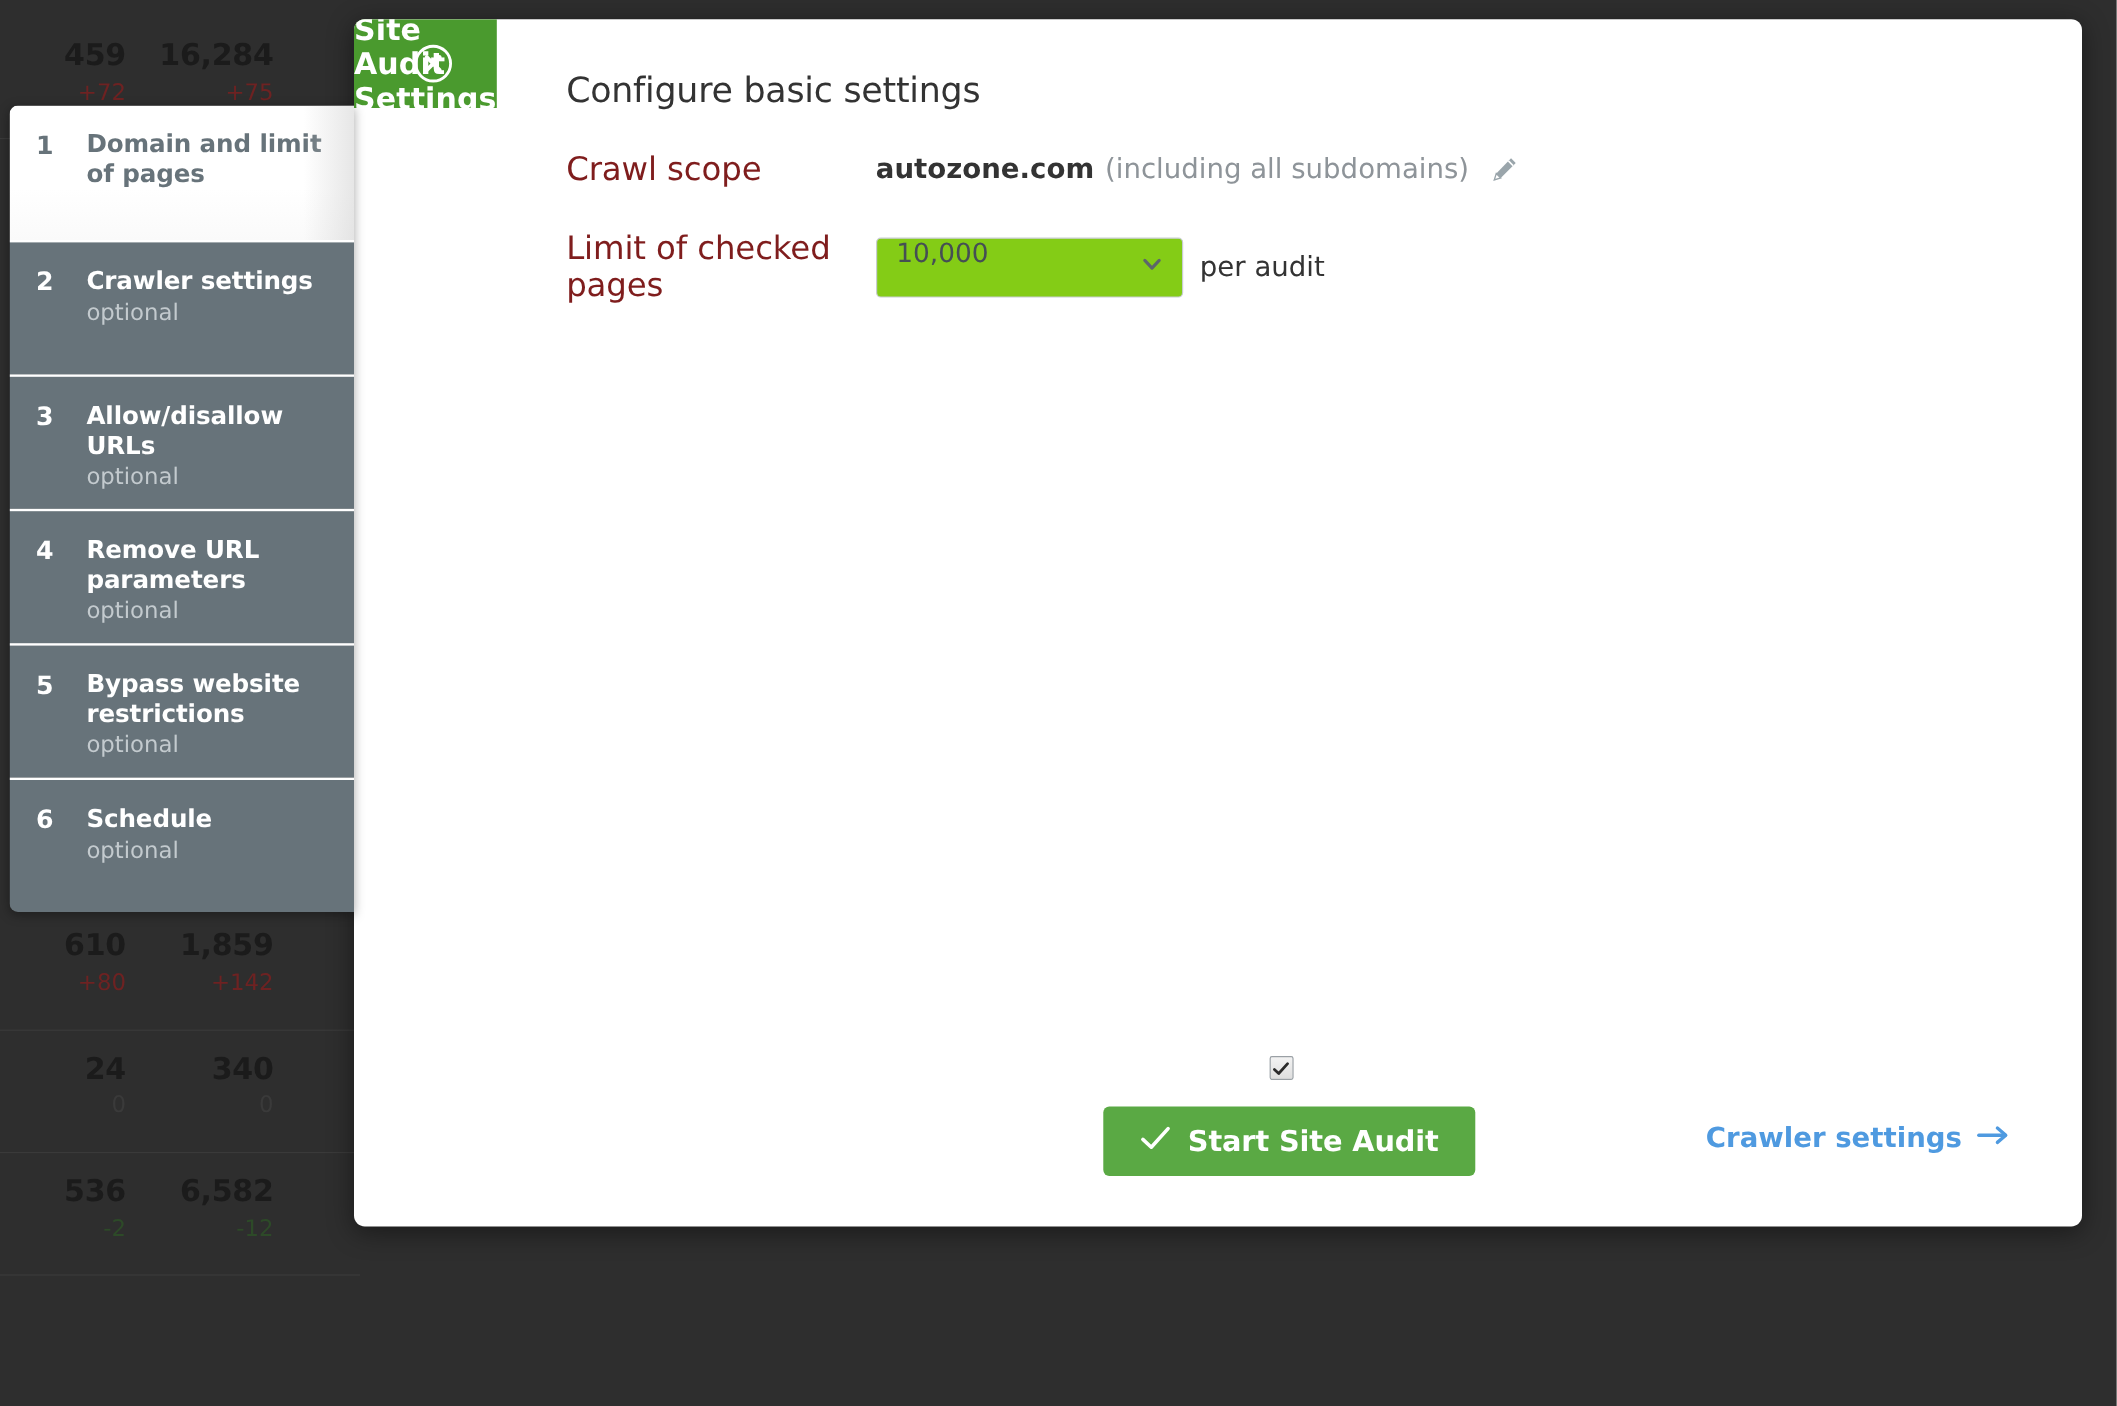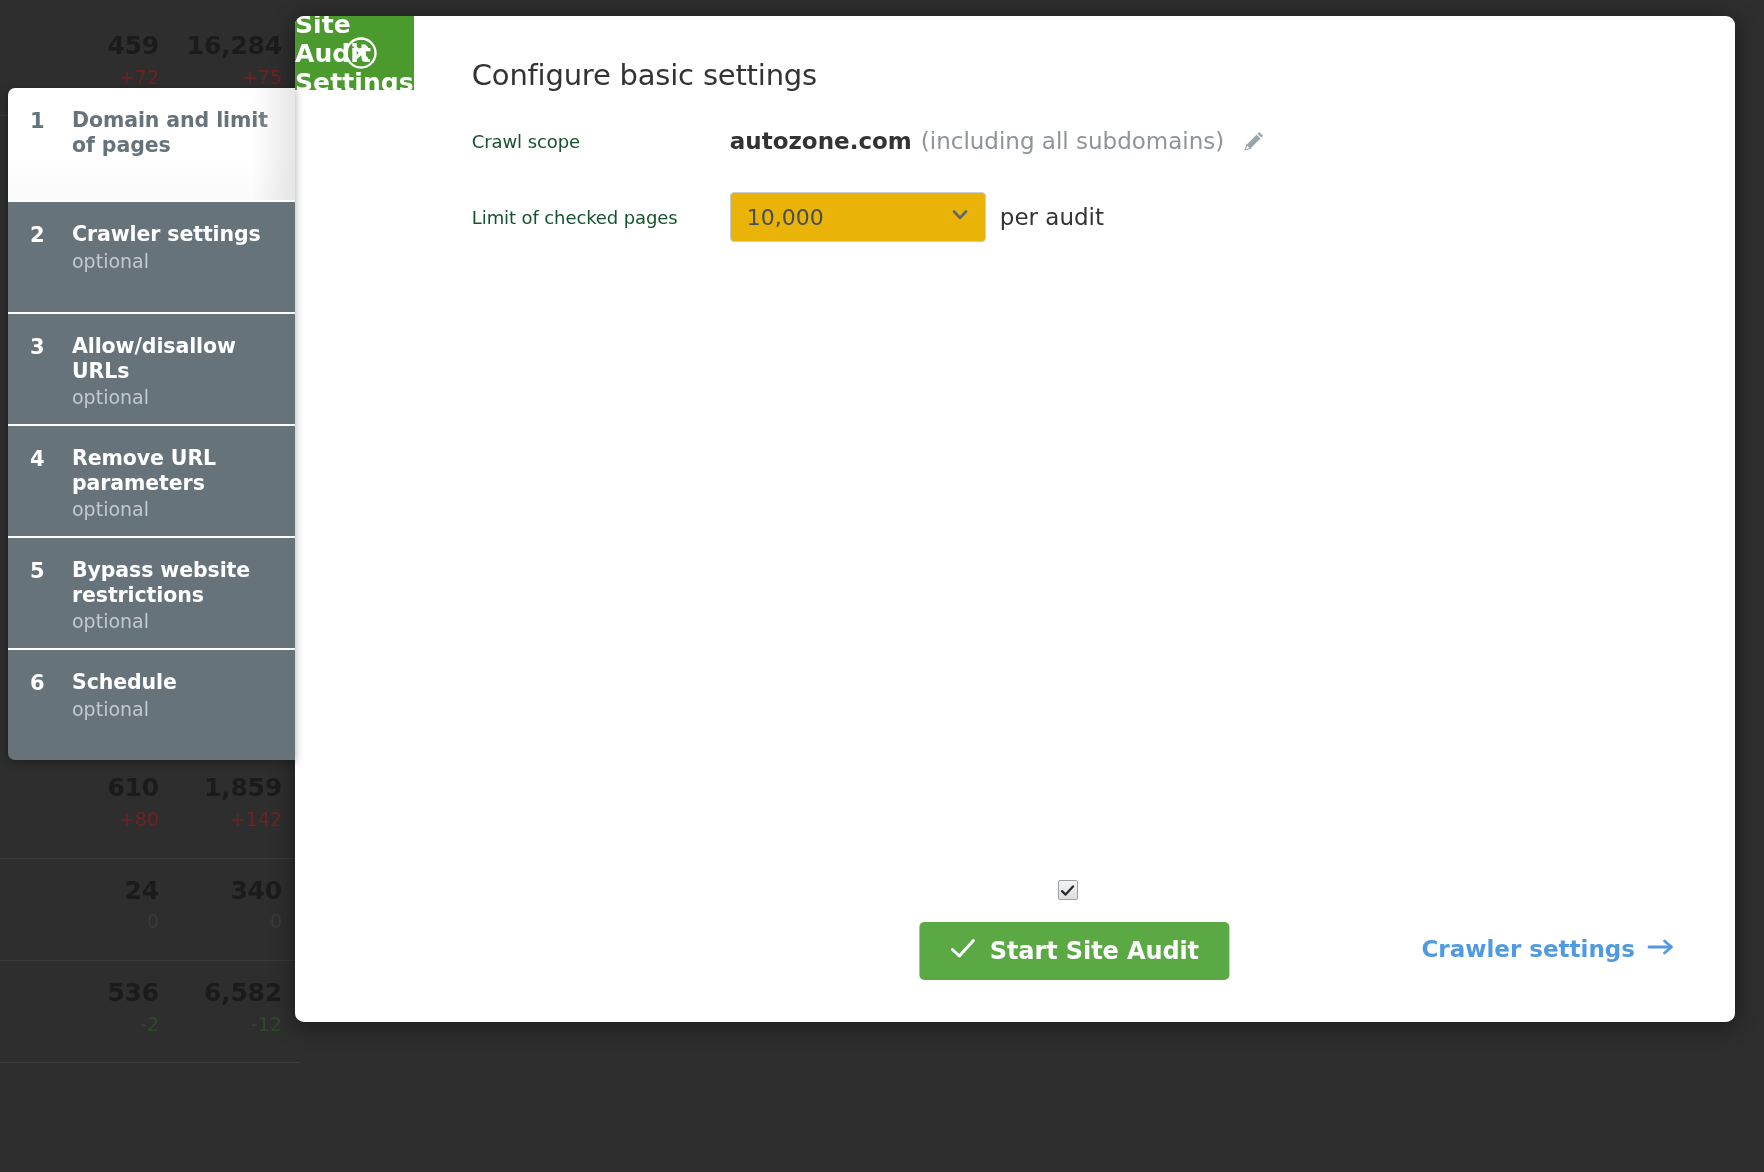--- a/index.html
+++ b/index.html
@@ -31,21 +31,21 @@
 
   .bg-row {
     position: relative;
     width: 300px;
     border-bottom: 1px solid #3a3a3a;
     padding: 18px 0 24px 0;
   }
 
   .bg-cells {
     display: flex;
-    justify-content: flex-end;
+    justify-content: flex-start;
   }
 
   .bg-cell {
     width: 123px;
     text-align: right;
     padding-right: 18px;
   }
 
   .bg-main {
     font-size: 25px;
@@ -208,22 +208,22 @@
   .field-row {
     display: flex;
     align-items: center;
     min-height: 46px;
     margin-bottom: 28px;
   }
 
   .field-label {
     width: 258px;
     flex: 0 0 258px;
-    font-size: 18px;
-    color: #14532d;
+    font-size: 27px;
+    color: #7f1d1d;
     letter-spacing: -0.1px;
   }
 
   .scope-value {
     font-size: 23px;
     color: #333333;
     display: flex;
     align-items: center;
     text-align: center;
   }
@@ -239,23 +239,22 @@
     display: inline-flex;
     align-items: center;
   }
 
   .select-box {
     position: relative;
     width: 256px;
     height: 50px;
     border: 1px solid #c8cdd0;
     border-radius: 4px;
-    background: #eab308;
-    display: flex;
-    align-items: center;
+    background: #84cc16;
+    display: flex;
     padding: 0 42px 0 16px;
     font-size: 22px;
     color: #454f54;
     cursor: pointer;
   }
 
   .select-caret {
     position: absolute;
     right: 14px;
     top: 50%;

